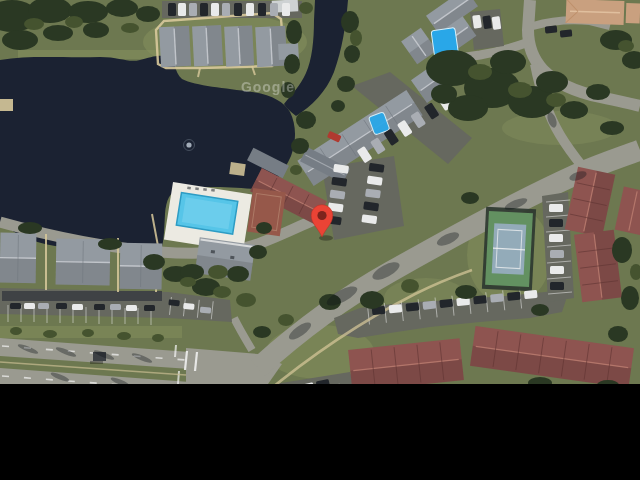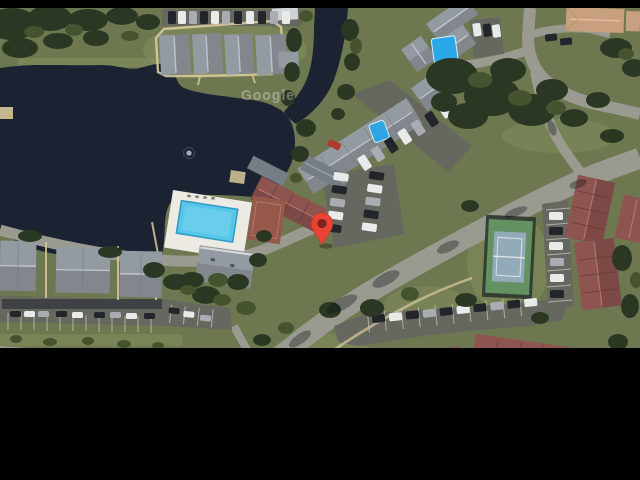--- a/index.html
+++ b/index.html
@@ -1,16 +1,16 @@
 <!DOCTYPE html>
 <html style="--grass: #6d7850; --grass_light: #87925e; --trees_dark: #2a3823; --trees_mid: #45532f; --water: #1b2232; --water2: #161d2c; --road: #9a9a90; --asphalt: #66685f; --roof_gray: #939aa1; --roof_gray_dark: #767d85; --roof_red: #8e5450; --roof_red_dark: #5a3835; --roof_tan: #c9a07f; --path_tan: #d8c99b; --pool_deck: #eceae2; --pool_water: #56c5e8; --pool_bright: #29a7e8; --court_green: #639161; --court_blue: #93abb9; --court_red: #96584a; --car_white: #e9eaea; --car_dark: #22262b; --car_silver: #a9adb3; --car_red: #b03a30; --line_white: #f5f5f5;"><head>
 <meta charset="utf-8">
 <style>
   html,body{margin:0;padding:0;background:#000;}
-  #viewport{position:relative;width:640px;height:340px;overflow:hidden;font-family:"Liberation Sans",sans-serif;margin-top:8px;}
+  #viewport{position:relative;width:640px;height:384px;overflow:hidden;font-family:"Liberation Sans",sans-serif;}
   svg{display:block}
   .grass{fill:var(--grass)}
   .gl{fill:var(--grass_light)}
   .water{fill:var(--water)}
   .water2{fill:var(--water2)}
   .roadS{stroke:var(--road);fill:none}
   .roadF{fill:var(--road)}
   .lot{fill:var(--asphalt)}
   .carport{fill:#3f4245}
   .bg{fill:var(--roof_gray)}

